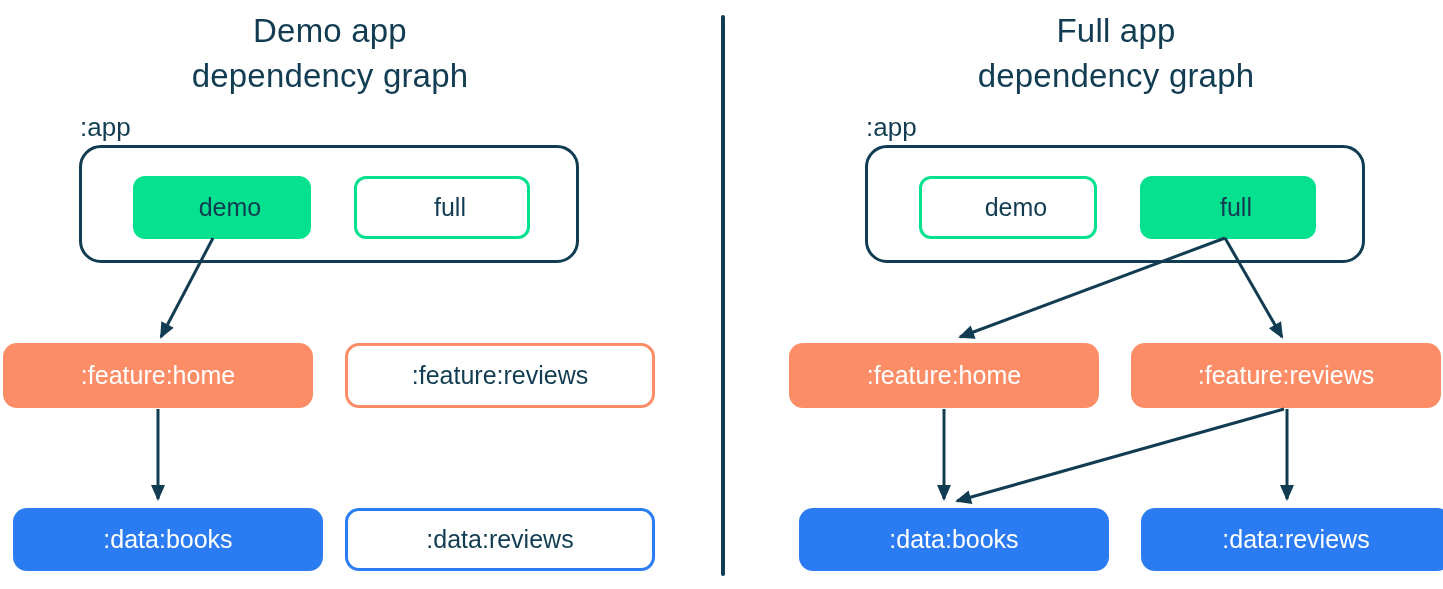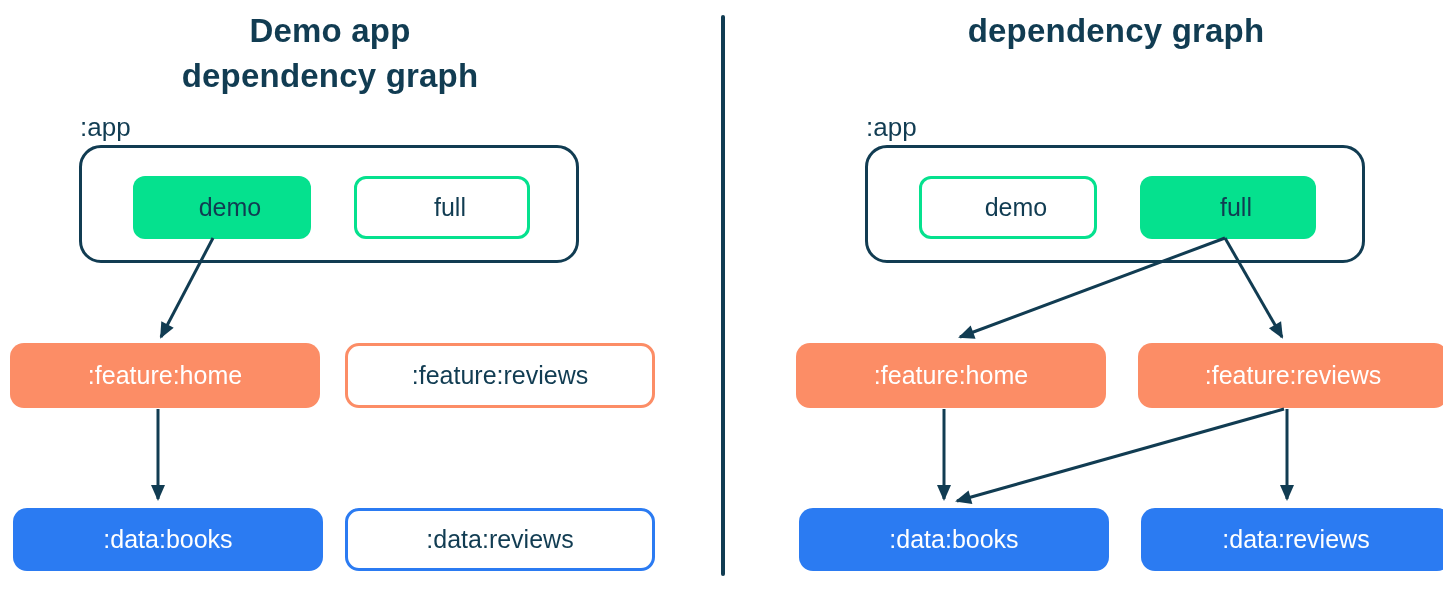--- a/index.html
+++ b/index.html
@@ -10,21 +10,21 @@
     background: #ffffff;
     font-family: "Liberation Sans", sans-serif;
     overflow: hidden;
   }
   .panel-title {
     position: absolute;
     width: 500px;
     text-align: center;
     font-size: 33px;
     line-height: 45px;
-    font-weight: 700;
+    font-weight: 400;
     color: #113C52;
     letter-spacing: 0.2px;
   }
   .app-label {
     position: absolute;
     width: 500px;
     text-align: left;
     font-size: 26px;
     color: #113C52;
   }
@@ -56,21 +56,21 @@
     width: 310px;
     border-radius: 14px;
     box-sizing: border-box;
     display: flex;
     align-items: center;
     justify-content: center;
     font-size: 25px;
   }
   .module.feature { height: 65px; }
   .module.data    { height: 63px; }
-  .module.feature.active   { background: #FC8D66; color: #FFFFFF; margin-left: 7px; }
+  .module.feature.active   { background: #FC8D66; color: #FFFFFF; }
   .module.feature.inactive { border: 3px solid #FC8D66; color: #113C52; background: transparent; }
   .module.data.active      { background: #2B7BF2; color: #FFFFFF; margin-left: 10px; }
   .module.data.inactive    { border: 3px solid #2B7BF2; color: #113C52; background: transparent; }
   .divider {
     position: absolute;
     left: 721px;
     top: 15px;
     width: 4px;
     height: 561px;
     background: #113C52;
@@ -103,20 +103,21 @@
   </div>
 
   <div class="module feature active" style="left:3px; top:343px;">:feature:home</div>
   <div class="module feature inactive" style="left:345px; top:343px;">:feature:reviews</div>
   <div class="module data active" style="left:3px; top:508px;">:data:books</div>
   <div class="module data inactive" style="left:345px; top:508px;">:data:reviews</div>
 
   <div class="divider"></div>
 
   <div class="panel-title" style="left:866px; top:8px;">
+    <div>Full app</div>
     <div>dependency graph</div>
   </div>
 
   <div class="app-label" style="left:866px; top:112px;">:app</div>
 
   <div class="app-box" style="left:865px; top:145px;">
     <div class="flavor inactive" style="left:51px; width:178px;">demo</div>
     <div class="flavor active" style="left:272px; width:176px;">full</div>
   </div>
 

